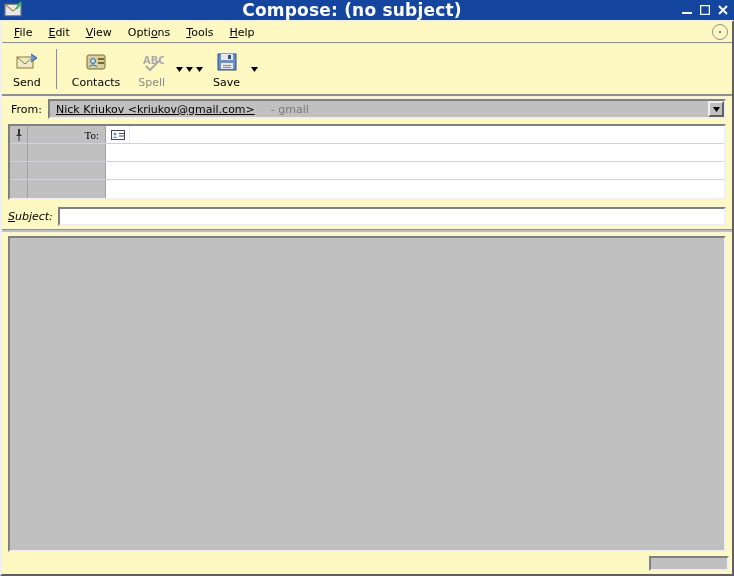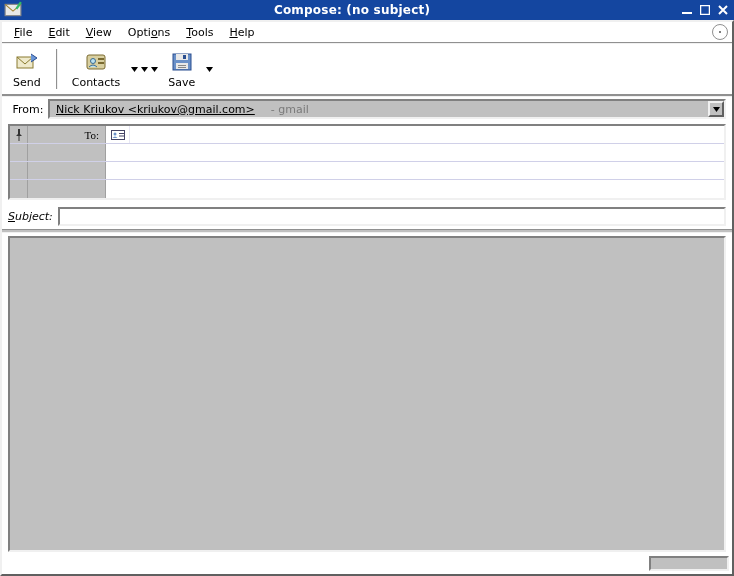--- a/index.html
+++ b/index.html
@@ -18,35 +18,35 @@
     background: linear-gradient(#1446a0, #1446a0);
     display: flex; align-items: center;
     color: #fff;
     user-select: none;
   }
   .titlebar .sysicon {
     width: 18px; height: 18px; margin: 1px 4px;
     display: flex; align-items: center; justify-content: center;
   }
   .titlebar .title {
-    flex: 1; text-align: center; font-weight: bold; font-size: 12px;
+    flex: 1; text-align: center; font-weight: bold; font-size: 17px;
     letter-spacing: 0.2px;
   }
   .titlebar .controls { display: flex; padding-right: 2px; }
   .titlebar .ctl {
     width: 16px; height: 14px; margin: 2px 1px;
     display: flex; align-items: center; justify-content: center;
     color: #fff; font-weight: bold; font-size: 14px; line-height: 0;
     cursor: pointer;
   }
   .titlebar .ctl svg { width: 10px; height: 10px; }
   
   .window-body {
     width: 734px; height: 556px;
-    background: #ffffff;
+    background: #fef9c3;
     border: 2px solid; border-color: #f0f0f0 #606060 #606060 #f0f0f0;
     display: flex; flex-direction: column;
   }
   
   .menubar {
     display: flex; align-items: center; height: 21px;
     padding: 0 4px;
     border-bottom: 1px solid #909090;
   }
   .menubar .menuitem { padding: 2px 8px; cursor: pointer; }
@@ -74,21 +74,21 @@
   .toolbtn .tlabel { margin-top: 2px; }
   .tsep { width:1px; height:40px; background:#909090; margin:0 6px; box-shadow:1px 0 0 #f0f0f0;}
   .darrow { width:10px; display:flex; align-items:center; justify-content:center; cursor:pointer;}
   .darrow svg{width:7px;height:5px;}
   .toolgroup{display:flex;align-items:center;}
   
   .fromrow {
     display: flex; align-items: center; height: 24px;
     padding: 2px 6px;
   }
-  .fromrow .lbl { width: 40px; text-align:center; }
+  .fromrow .lbl { width: 40px; text-align:right; padding-right:6px;}
   .fromdropdown {
     flex:1; height:20px; background:#c0c0c0;
     border:2px solid; border-color:#808080 #f0f0f0 #f0f0f0 #808080;
     display:flex; align-items:center; position:relative;
     cursor:pointer;
   }
   .fromdropdown .val{padding:0 6px;text-decoration:underline;}
   .fromdropdown .hint{color:#7a7a7a;padding-left:10px;}
   .fromdropdown .ddbtn{
     position:absolute; right:0; top:0; width:16px; height:100%;
@@ -205,20 +205,29 @@
             <rect x="3" y="3" width="18" height="14" rx="2" fill="#d8cfa0" stroke="#7a6a30"></rect>
             <circle cx="9" cy="9" r="2.5" fill="#b8e0f0" stroke="#3a6a90"></circle>
             <path d="M5 15 Q9 11 13 15" fill="#b8e0f0" stroke="#3a6a90"></path>
             <rect x="14" y="6" width="6" height="2" fill="#7a6a30"></rect>
             <rect x="14" y="10" width="6" height="2" fill="#7a6a30"></rect>
           </svg>
       </div>
       <div class="tlabel">Contacts</div>
     </div>
     <div class="toolgroup">
+      <div class="toolbtn disabled">
+        <div class="ticon">
+          <svg width="24" height="20" viewBox="0 0 24 20">
+              <text x="3" y="12" font-size="10" fill="#aaa" font-weight="bold">ABC</text>
+              <path d="M6 14 L10 18 L20 8" fill="none" stroke="#aaa" stroke-width="2"></path>
+            </svg>
+        </div>
+        <div class="tlabel">Spell</div>
+      </div>
       <div class="darrow">
         <svg viewBox="0 0 7 5">
             <path d="M0 0 L7 0 L3.5 5 Z" fill="#000"></path>
           </svg>
       </div>
     </div>
     <div class="toolgroup">
       <div class="darrow">
         <svg viewBox="0 0 7 5">
             <path d="M0 0 L7 0 L3.5 5 Z" fill="#000"></path>

